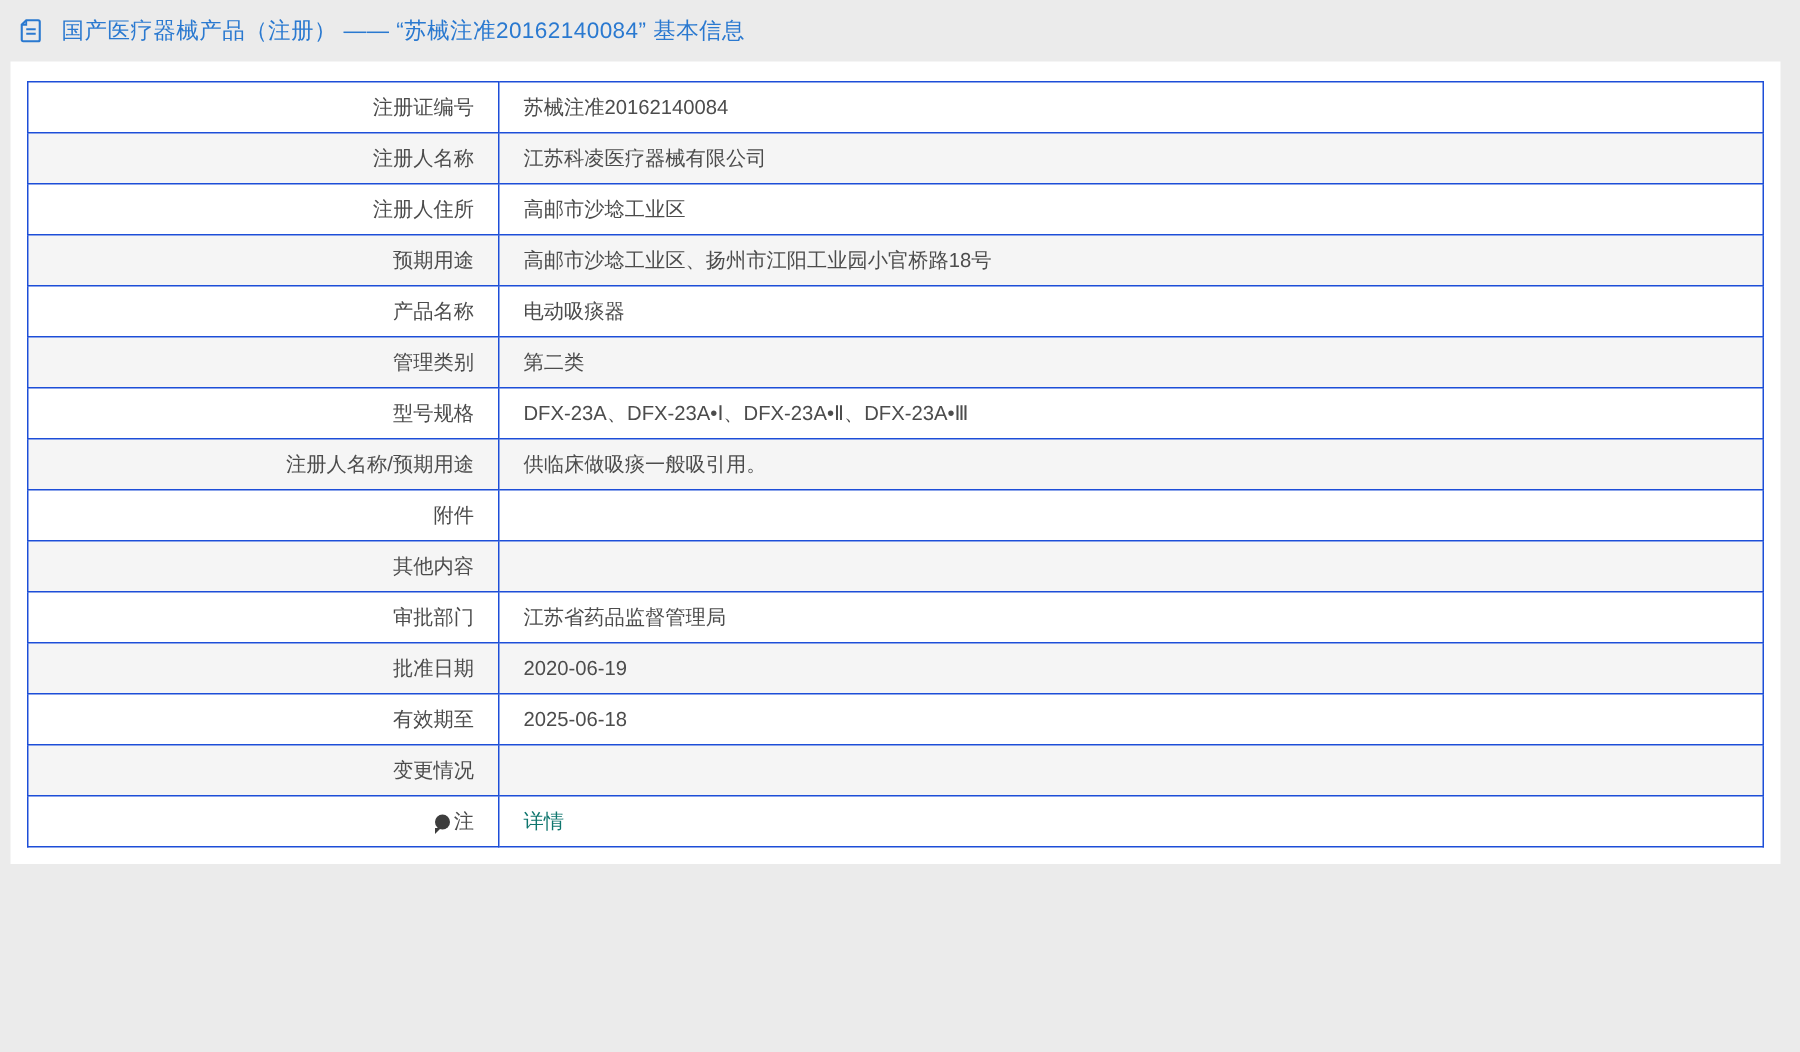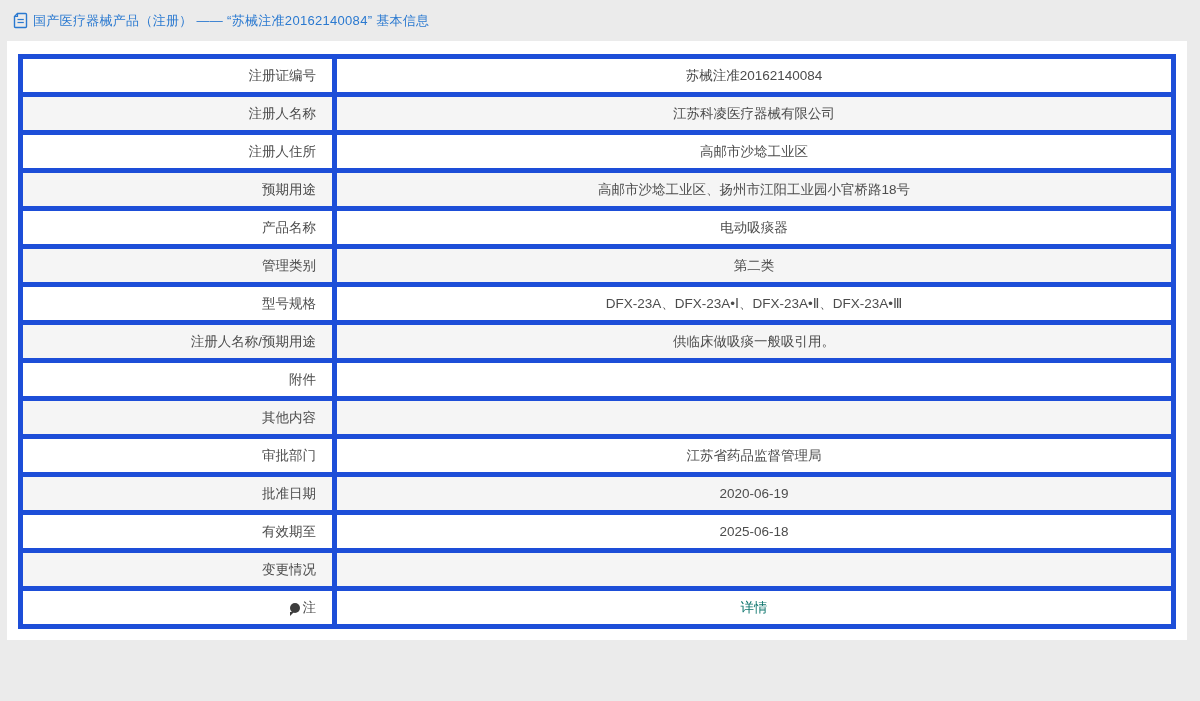--- a/index.html
+++ b/index.html
@@ -15,51 +15,52 @@
     align-items: center;
     padding-left: 13px;
     color: #2a79d0;
   }
   .doc-icon {
     display: inline-flex;
     margin-right: 5px;
     color: #2a79d0;
   }
   .page-title {
-    font-size: 13px;
+    font-size: 15px;
     letter-spacing: 0.3px;
+    margin-left: 8px;
   }
   .content-panel {
     margin: 0 13px 0 7px;
     background: #ffffff;
     padding: 13px 11px 11px 11px;
   }
   table.info-table {
     width: 100%;
     border-collapse: collapse;
     border: 1px solid #c5c5c5;
     table-layout: fixed;
   }
   table.info-table tr { background: #ffffff; }
   table.info-table tr:nth-child(even) { background: #f5f5f5; }
   table.info-table td {
-    border: 5px solid #1d4ed8;
+    border: 1px solid #1d4ed8;
     font-size: 13.5px;
     color: #4c4c4c;
     line-height: 19px;
     padding: 7px 16px;
     vertical-align: middle;
   }
   td.label-cell {
     width: 314px;
     text-align: right;
     color: #474747;
   }
   td.value-cell {
-    text-align: center;
+    text-align: left;
     padding-left: 15px;
     word-break: break-all;
   }
   a.details-link {
     color: #0f766e;
     text-decoration: none;
     cursor: pointer;
     font-size: 13.5px;
   }
   .note-icon {

